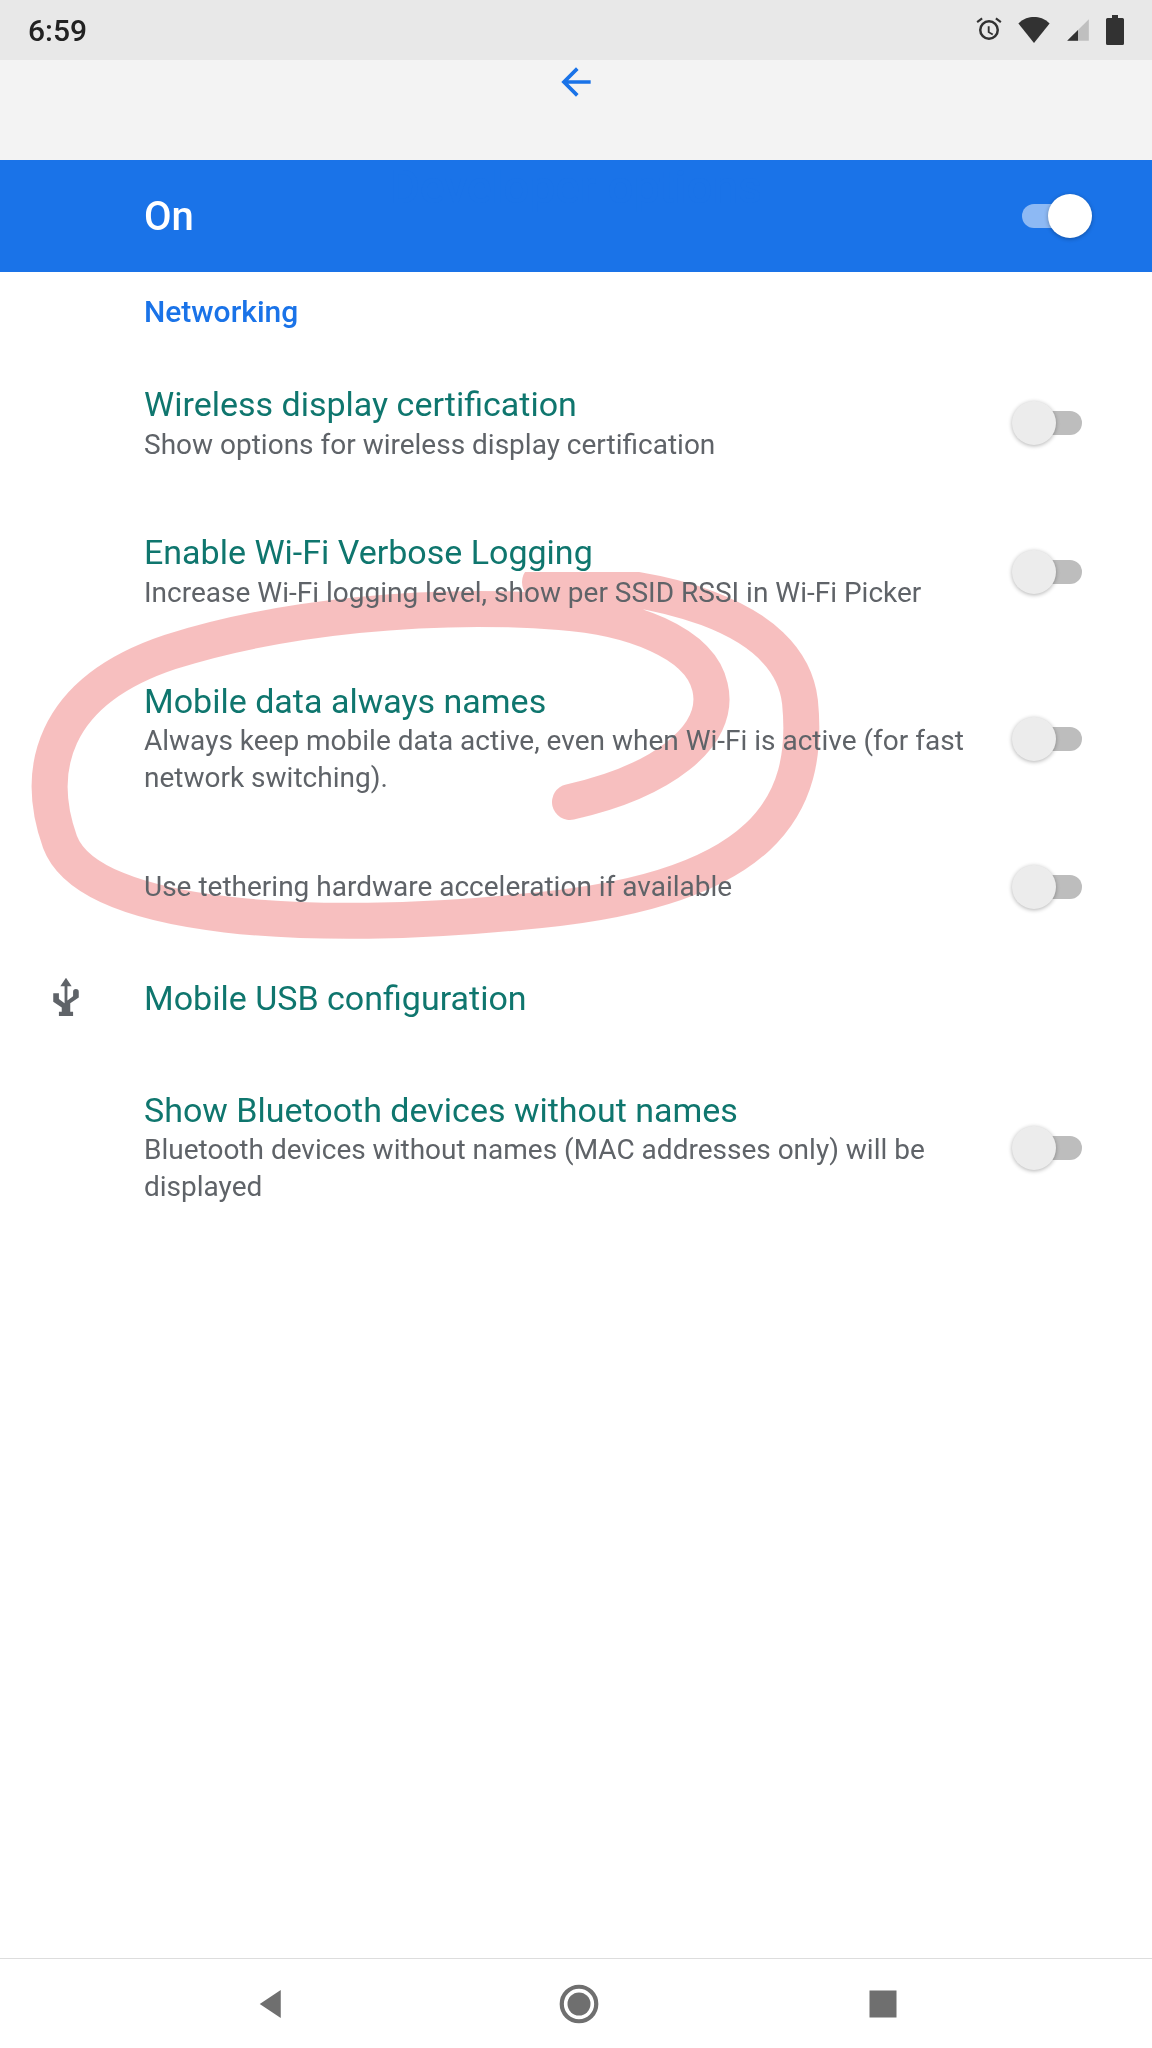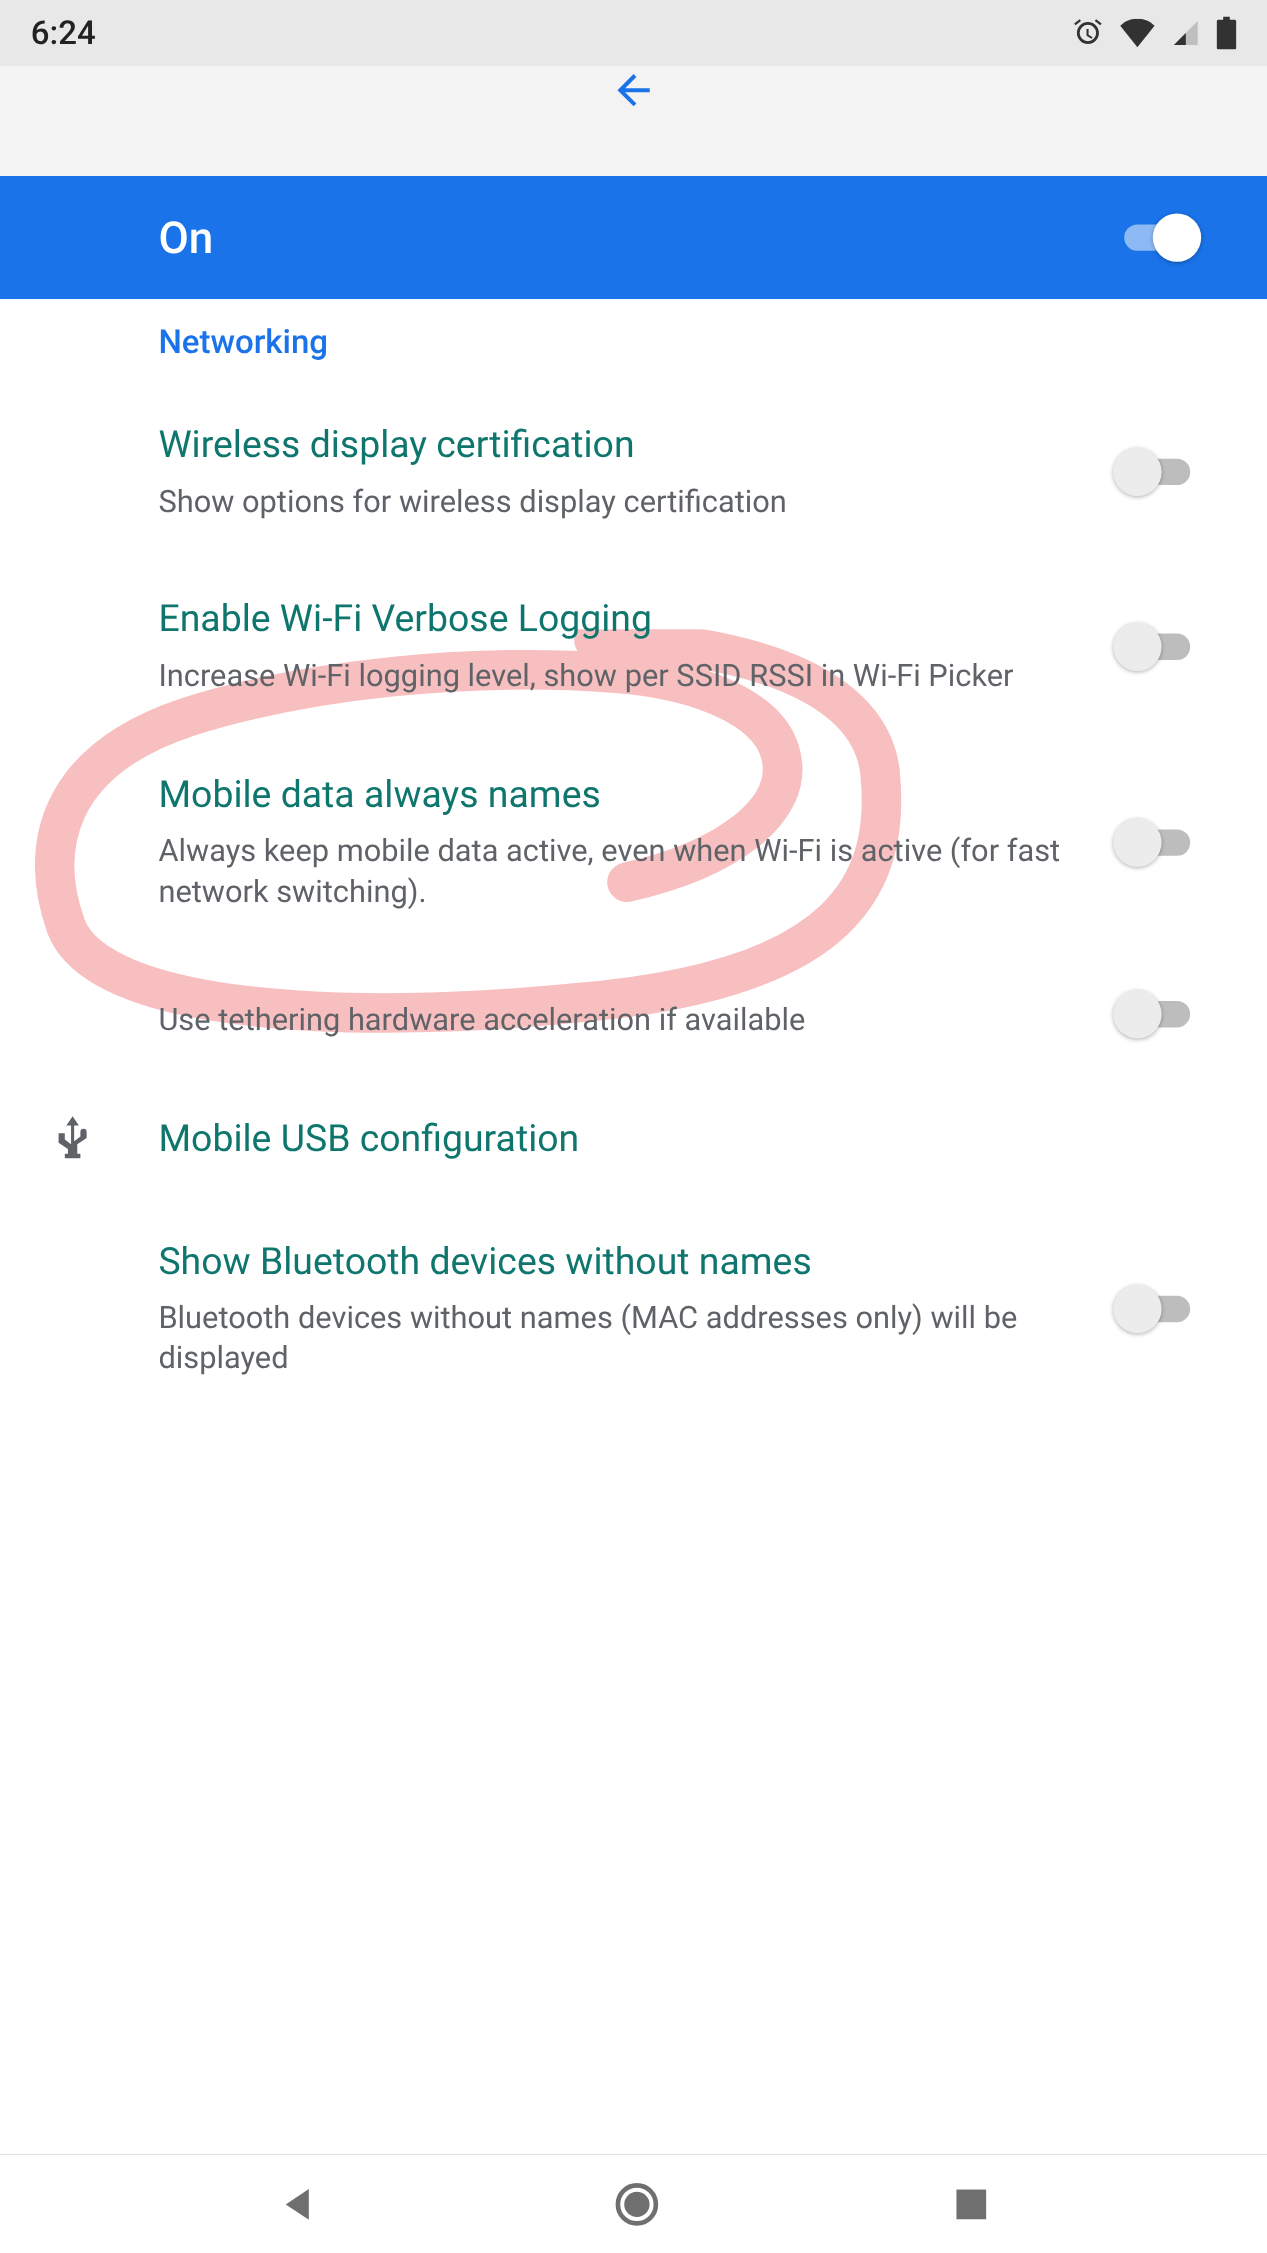--- a/index.html
+++ b/index.html
@@ -19,30 +19,30 @@
   .switch.on .switch-track { background: rgba(255,255,255,0.5); }
   .switch.on .switch-thumb { right: 0; background: #fff; }
   .switch.off .switch-track { background: #bdbdbd; }
   .switch.off .switch-thumb { left: 0; background: #ececec; }
   .content { position: relative; background: #fff; height: calc(2048px - 60px - 100px - 112px - 90px); overflow: hidden; }
   .section-header { padding: 22px 16px 20px 144px; font-size: 30px; color: #1a73e8; font-weight: 500; }
   .setting { display: flex; align-items: center; padding: 34px 60px 34px 144px; position: relative; min-height: 100px; }
   .setting-icon-slot { position: absolute; left: 40px; top: 50%; transform: translateY(-50%); width: 52px; display: flex; justify-content: center; }
   .setting-text { flex: 1; padding-right: 30px; }
   .setting-title { font-size: 34px; color: #0f766e; line-height: 1.28; }
-  .setting-desc { font-size: 28px; color: #5f6368; line-height: 1.32; margin-top: 11px; }
+  .setting-desc { font-size: 28px; color: #5f6368; line-height: 1.32; margin-top: 0; }
   .nav { height: 90px; border-top: 1px solid #ddd; display: flex; align-items: center; justify-content: space-around; padding: 0 120px; background: #fff; }
   .nav svg { display: block; }
   .annotation { position: absolute; pointer-events: none; }
 </style>
 </head>
 <body>
 
 <div class="statusbar">
-  <span class="statusbar-time">6:24</span>
+  <span class="statusbar-time">6:59</span>
   <div class="statusbar-icons">
     <svg width="30" height="30" viewBox="0 0 24 24" fill="#323232">
         <path d="M12 4a8 8 0 108 8 8 8 0 00-8-8zm0 14a6 6 0 116-6 6 6 0 01-6 6zm.5-9H11v5l3.6 2.2.8-1.2-2.9-1.7zM6 2L2 5l1 1.3L7 3.3zM18 2l-1 1.3 4 3L22 5z"></path>
       </svg>
     <svg width="32" height="26" viewBox="0 0 24 20" fill="#323232">
         <path d="M12 20L24 5C20 1 16 0 12 0S4 1 0 5z"></path>
       </svg>
     <svg width="28" height="26" viewBox="0 0 24 24">
         <path fill="#bfbfbf" d="M2 22h20V2z"></path>
         <path fill="#323232" d="M2 22h10V12z"></path>

